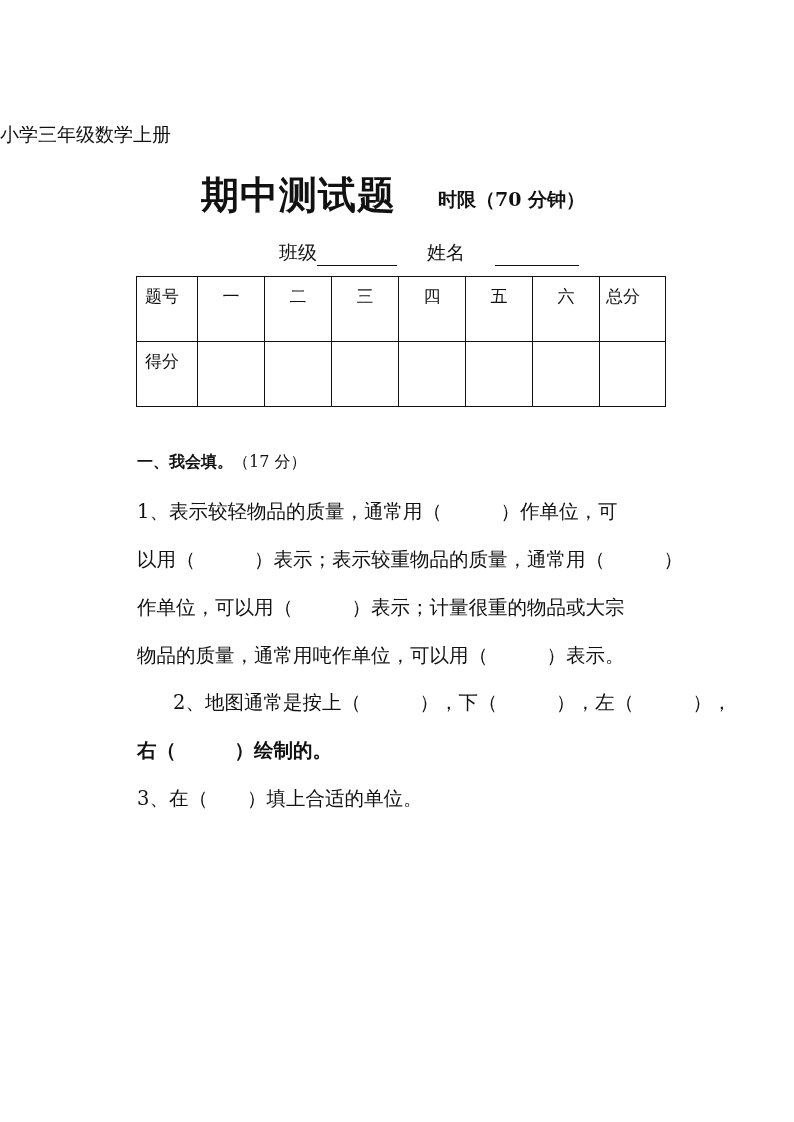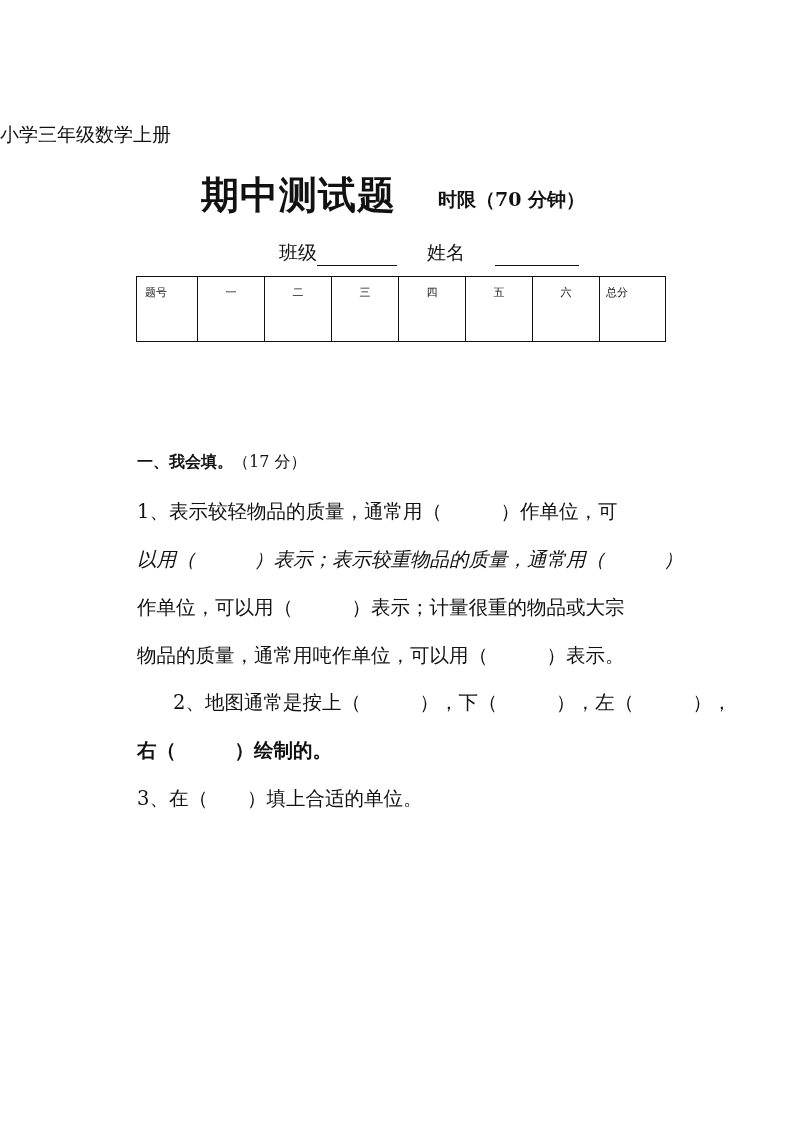--- a/index.html
+++ b/index.html
@@ -5,21 +5,21 @@
   html, body { margin:0; padding:0; background:#ffffff; }
   body { width:794px; height:1122px; position:relative; overflow:hidden;
          font-family:"DejaVu Serif","Liberation Serif",serif; color:#111; }
   .abs { position:absolute; white-space:nowrap; }
   .subtitle { top:122px; left:0; width:794px; font-size:19px; }
   .title { top:170px; left:201px; font-size:38px; font-weight:bold; font-family:"DejaVu Sans","Liberation Sans",sans-serif; letter-spacing:1px;text-align:center; }
   .timelimit { top:187px; left:438px; font-size:19px;font-weight:bold; }
   .classline { top:240px; left:279px; font-size:19px; }
   .blank { display:inline-block; border-bottom:1px solid #111; height:20px; vertical-align:bottom; }
   table.score { position:absolute; left:136px; top:276px; border-collapse:collapse; }
-  table.score td { border:1px solid #111; height:56px; vertical-align:top; padding:8px 0 0 0; font-size:11px; text-align:center; }
+  table.score td { border:1px solid #111; height:56px; vertical-align:top; padding:8px 0 0 0; font-size:17px; text-align:center; }
   table.score td.first { text-align:left; padding-left:8px; }
   table.score td.last { text-align:left; padding-left:6px; }
   .section { top:452px; left:137px; font-size:16px; }
   .section b { font-family:"DejaVu Sans","Liberation Sans",sans-serif; }
   .line { left:137px; font-size:19.5px; }
 </style>
 </head>
 <body>
 
 <div class="abs subtitle">小学三年级数学上册</div>
@@ -39,26 +39,36 @@
       <tr>
     <td class="first" style="width:52px;">题号</td>
     <td style="width:66px;">一</td>
     <td style="width:66px;">二</td>
     <td style="width:66px;">三</td>
     <td style="width:66px;">四</td>
     <td style="width:66px;">五</td>
     <td style="width:66px;">六</td>
     <td class="last" style="width:59px;">总分</td>
   </tr>
+  <tr>
+    <td class="first">得分</td>
+    <td></td>
+    <td></td>
+    <td></td>
+    <td></td>
+    <td></td>
+    <td></td>
+    <td></td>
+  </tr>
 </tbody>
   </table>
 
 <div class="abs section">
   <b>一、我会填。</b><span>（17 分）</span>
 </div>
 
 <div class="abs line" style="top:498px;">1、表示较轻物品的质量，通常用（　　　）作单位，可</div>
-<div class="abs line" style="top:546px;font-style:italic;">以用（　　　）表示；表示较重物品的质量，通常用（　　　）</div>
+<div class="abs line" style="top:546px;">以用（　　　）表示；表示较重物品的质量，通常用（　　　）</div>
 <div class="abs line" style="top:594px;">作单位，可以用（　　　）表示；计量很重的物品或大宗</div>
 <div class="abs line" style="top:642px;">物品的质量，通常用吨作单位，可以用（　　　）表示。</div>
 <div class="abs line" style="top:689px;margin-left:36px;">2、地图通常是按上（　　　），下（　　　），左（　　　），</div>
 <div class="abs line" style="top:737px;font-weight:bold;">右（　　　）绘制的。</div>
 <div class="abs line" style="top:785px;">3、在（　　）填上合适的单位。</div>
 
 </body></html>

